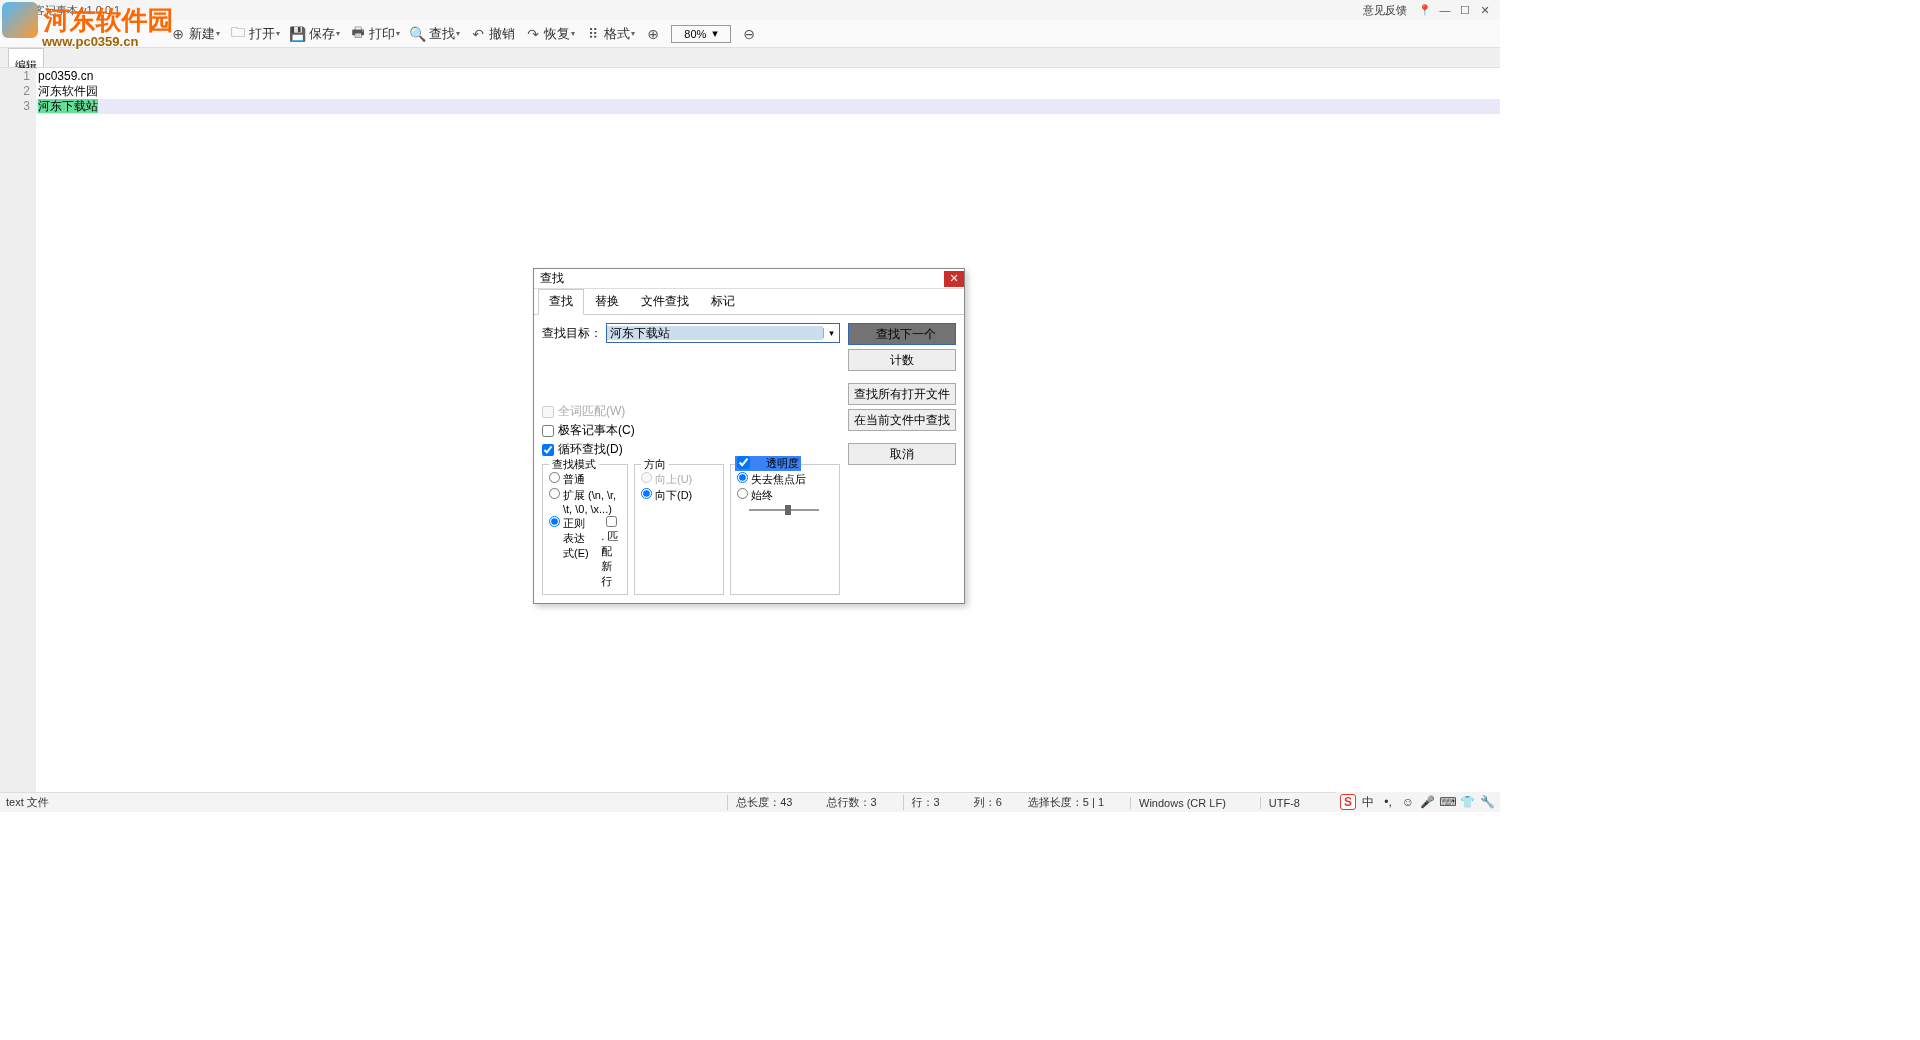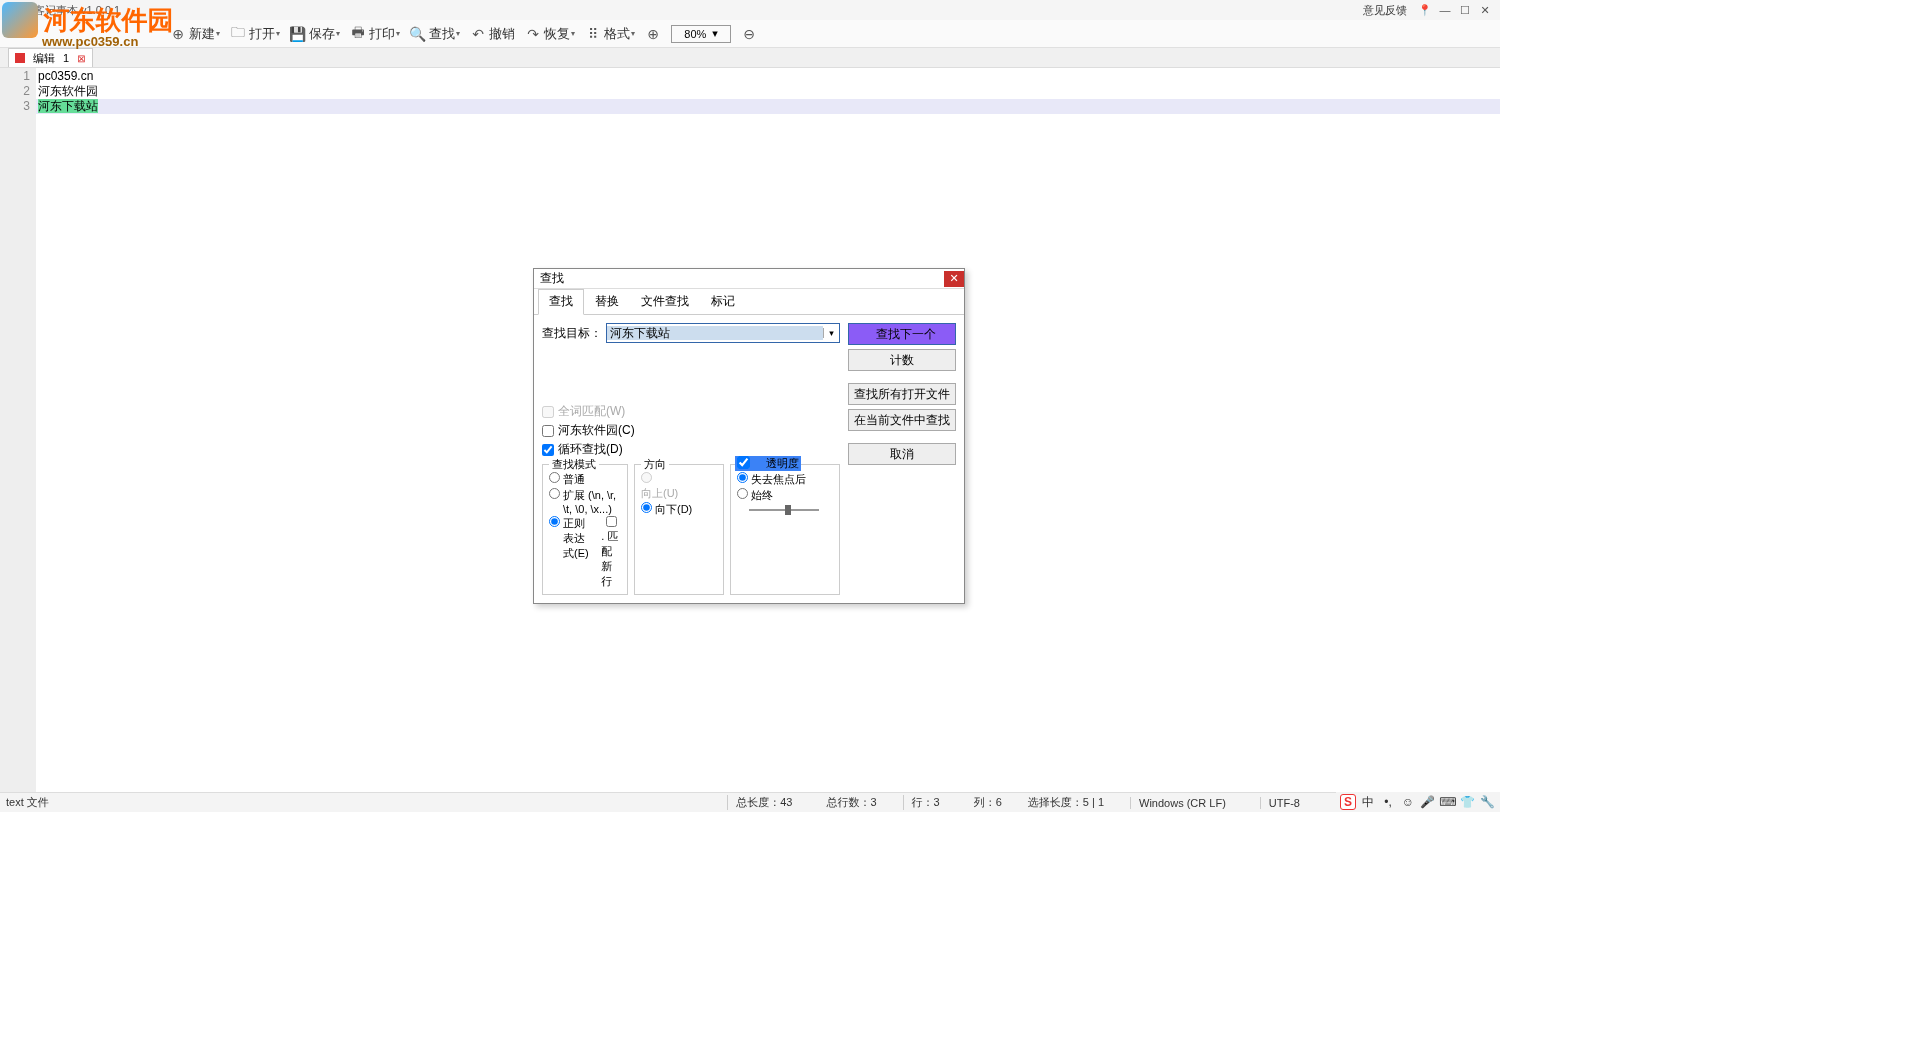--- a/index.html
+++ b/index.html
@@ -21,21 +21,21 @@
 
 
 .toolbar { height: 28px; display: flex; align-items: center; padding: 0 8px 0 170px; gap: 10px; border-bottom: 1px solid #e0e0e0; background: #fafafa; }
 .tb-item { display: flex; align-items: center; gap: 3px; font-size: 13px; color: #333; cursor: pointer; }
 .tb-item .ic { width: 16px; height: 16px; display: inline-flex; align-items: center; justify-content: center; font-size: 14px; color: #555; }
 .tb-item .chev { font-size: 8px; color: #666; margin-left: -2px; }
 .zoom-box { border: 1px solid #999; width: 60px; height: 18px; font-size: 11px; display: flex; align-items: center; justify-content: center; }
 
 
 .tabstrip { height: 20px; background: #f0f0f0; border-bottom: 1px solid #ddd; display: flex; align-items: stretch; padding-left: 8px; }
-.file-tab { background: #fff; border: 1px solid #ccc; border-bottom: none; padding: 1px 6px; font-size: 11px; display: flex; align-items: center; gap: 8px; }
+.file-tab { background: #fff; border: 1px solid #ccc; border-bottom: none; padding: 1px 6px; font-size: 11px; display: flex; align-items: center; gap: 8px; flex-direction: column; }
 .file-tab .tab-ic { width: 10px; height: 10px; background: #d33; }
 .file-tab .close-x { color: #d33; font-size: 10px; }
 
 
 .editor { display: flex; height: calc(100% - 88px); }
 .gutter { width: 36px; background: #eee; text-align: right; padding: 1px 6px 0 0; font-family: Consolas, monospace; font-size: 12px; color: #888; }
 .gutter div { height: 15px; line-height: 15px; }
 .code { flex: 1; font-family: Consolas, "Microsoft YaHei", monospace; font-size: 12px; padding-top: 1px; }
 .code .line { height: 15px; line-height: 15px; padding-left: 2px; }
 .code .line.sel { background: #e8e8f8; }
@@ -46,39 +46,39 @@
 .dlg-title { height: 20px; background: #fff; border-bottom: 1px solid #ddd; display: flex; align-items: center; padding: 0 0 0 6px; font-size: 12px; }
 .dlg-title .spacer { flex: 1; }
 .dlg-title .dlg-close { width: 20px; height: 16px; background: #c9302c; color: #fff; text-align: center; line-height: 14px; font-size: 11px; cursor: pointer; }
 .dlg-tabs { display: flex; border-bottom: 1px solid #ccc; padding-left: 4px; }
 .dlg-tab { padding: 3px 10px; font-size: 12px; border: 1px solid transparent; cursor: pointer; }
 .dlg-tab.active { border: 1px solid #ccc; border-bottom: 1px solid #fff; background: #fff; margin-bottom: -1px; }
 .dlg-body { padding: 8px; display: flex; gap: 8px; }
 .dlg-left { flex: 1; }
 .dlg-right { width: 108px; display: flex; flex-direction: column; gap: 4px; }
 .dlg-right button { height: 22px; font-size: 12px; background: #eee; border: 1px solid #aaa; cursor: pointer; }
-.dlg-right button.primary { border: 1px solid #36a; background: #8b5cf6; padding-left: 8px; }
+.dlg-right button.primary { border: 1px solid #36a; background: #737373; padding-left: 8px; }
 .fld-row { display: flex; align-items: center; gap: 4px; margin-bottom: 6px; }
 .fld-row label { font-size: 12px; }
 .fld-row .combo { flex: 1; border: 1px solid #36a; height: 20px; display: flex; align-items: center; }
 .fld-row .combo input { flex: 1; border: none; outline: none; font-size: 12px; padding: 0 3px; background: #cde; }
 .fld-row .combo .dd { width: 16px; text-align: center; border-left: 1px solid #aaa; font-size: 9px; }
 .chk-row { font-size: 12px; margin: 2px 0; display: flex; align-items: center; gap: 4px; }
 .chk-row input { width: 12px; height: 12px; }
 .chk-row.dis { color: #aaa; }
 .groups { display: flex; gap: 6px; margin-top: 6px; }
 .grp { border: 1px solid #ccc; padding: 6px 6px 4px; position: relative; font-size: 12px; }
 .grp .grp-title { position: absolute; top: -8px; left: 6px; background: #fff; padding: 0 3px; font-size: 11px; }
 .grp.g1 { flex: 1.4; }
 .grp.g2 { width: 90px; }
 .grp.g3 { width: 110px; position: relative; }
 .grp.g3 .grp-title-chk { position: absolute; top: -9px; left: 4px; background: #3b82f6; padding: 0 2px; display: flex; align-items: flex-start; gap: 16px; font-size: 11px; }
 .radio-row { font-size: 11px; margin: 1px 0; display: flex; align-items: flex-start; gap: 3px; }
 .radio-row input { width: 11px; height: 11px; }
-.radio-row.dis { color: #aaa; flex-direction: column; }
+.radio-row.dis { color: #aaa; }
 .slider { width: 70px; height: 2px; background: #999; margin: 6px 0 2px 12px; position: relative; }
 .slider .thumb { position: absolute; width: 6px; height: 10px; background: #666; top: -4px; left: 36px; }
 .inline-chk { display: inline-flex; align-items: center; gap: 2px; margin-left: 8px; font-size: 11px; flex-direction: column; }
 
 
 .statusbar { position: absolute; bottom: 0; left: 0; right: 0; height: 20px; background: #f4f4f4; border-top: 1px solid #ddd; display: flex; align-items: center; font-size: 11px; padding: 0 6px; gap: 26px; color: #333; }
 .statusbar .spacer { flex: 1; }
 .statusbar .cell { border-left: 1px solid #ccc; padding: 0 8px; }
 
 
@@ -201,21 +201,21 @@
           <span class="dd">▾</span>
         </div>
       </div>
       <div style="height:52px"></div>
       <div class="chk-row dis">
           <input type="checkbox" disabled="" style="">
           <span>全词匹配(W)</span>
         </div>
       <div class="chk-row">
           <input type="checkbox" style="">
-          <span>河东软件园(C)</span>
+          <span>极客记事本(C)</span>
         </div>
       <div class="chk-row">
           <input type="checkbox" checked="" style="">
           <span>循环查找(D)</span>
         </div>
       <div class="groups">
         <div class="grp g1">
           <span class="grp-title">查找模式</span>
           <div class="radio-row">
               <input type="radio" name="m" style="">

